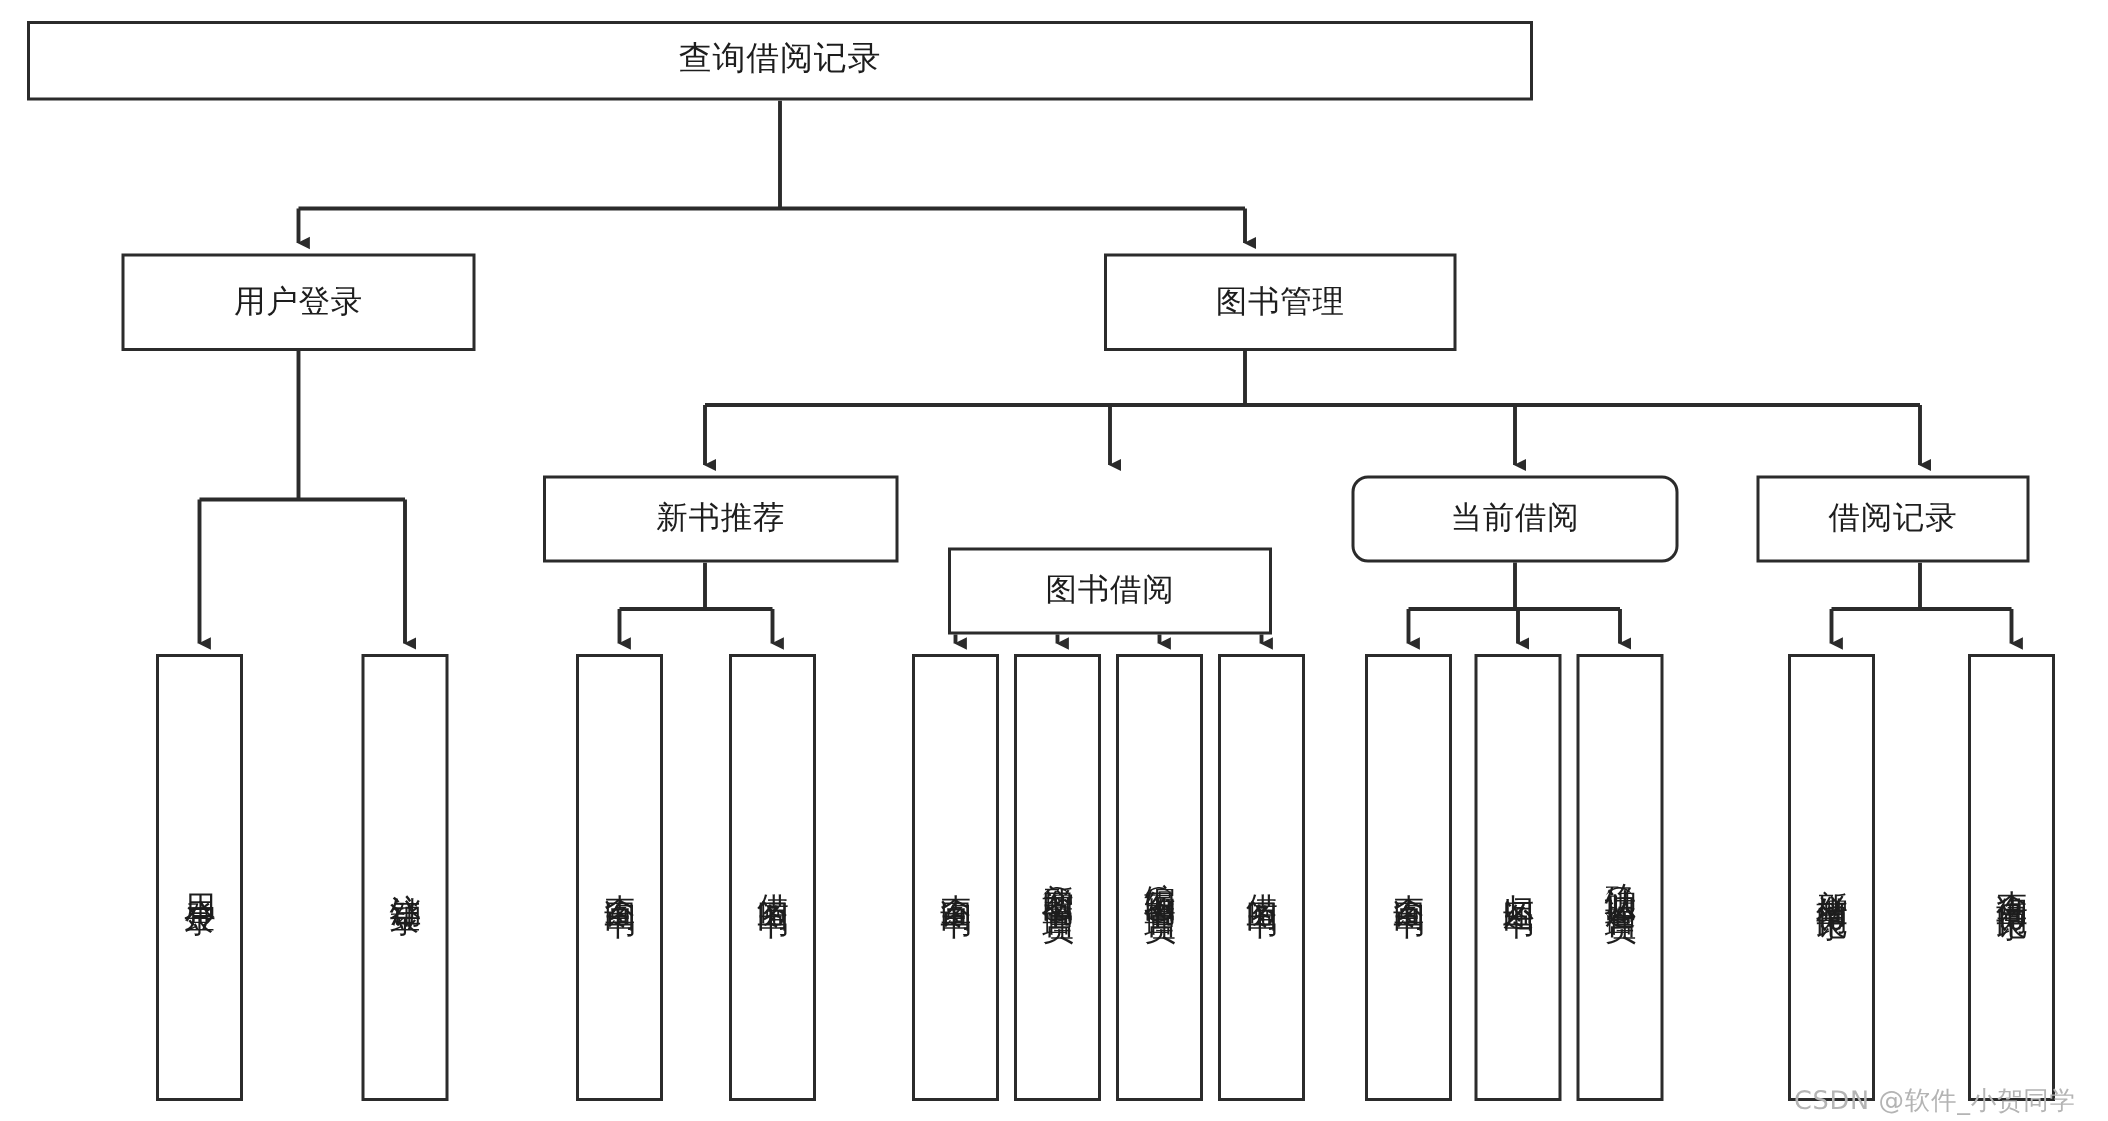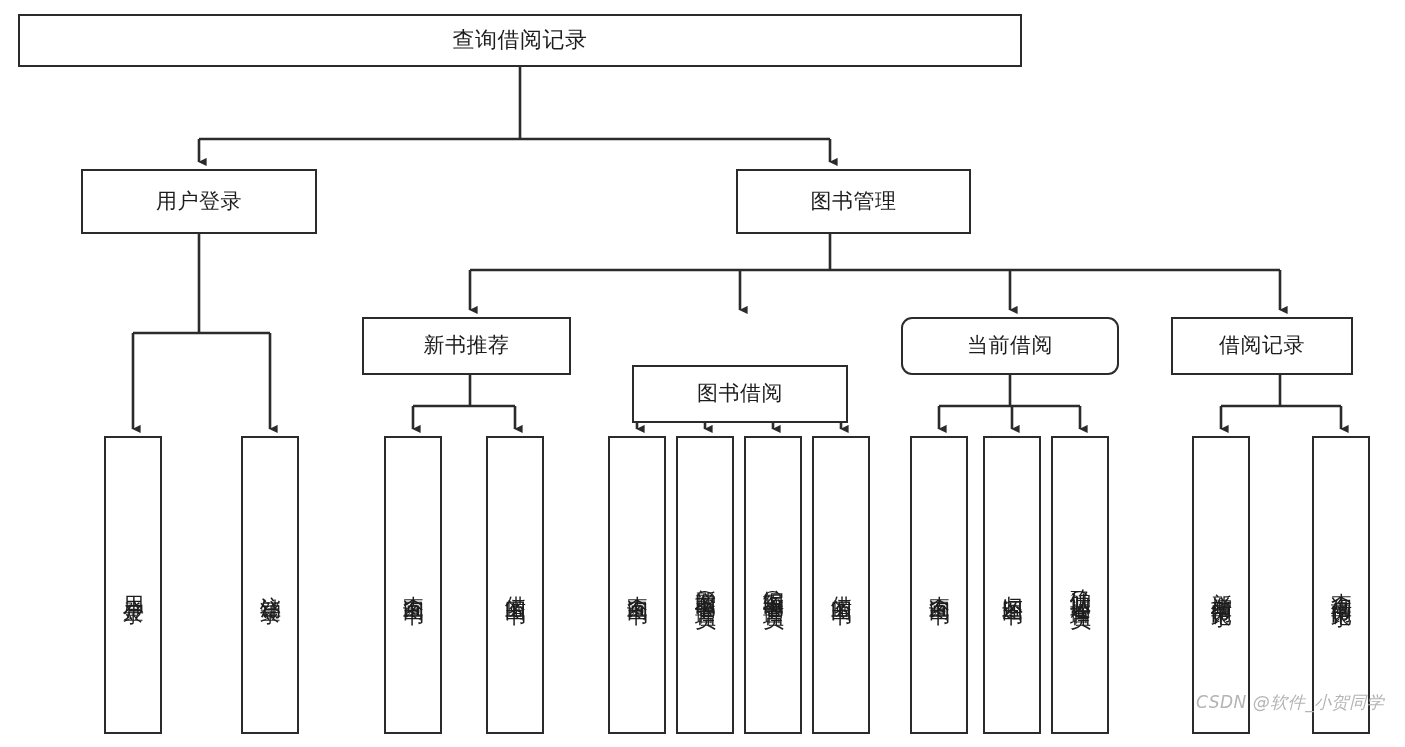--- a/index.html
+++ b/index.html
@@ -123,21 +123,21 @@
     <span>查询借阅记录</span>
   </div>
 
   <div class="node horiz" style="left: 81px; top: 169px; width: 236px; height: 65px;">
     <span>用户登录</span>
   </div>
   <div class="node horiz" style="left: 736px; top: 169px; width: 235px; height: 65px;">
     <span>图书管理</span>
   </div>
 
-  <div class="node horiz" style="left: 362px; top: 317px; width: 209px; height: 58px;">
+  <div class="node horiz" style="left: 362px; top: 317px; width: 237px; height: 58px;">
     <span>新书推荐</span>
   </div>
   <div class="node horiz" style="left: 632px; top: 317px; width: 216px; height: 58px; margin-top: 48px;">
     <span>图书借阅</span>
   </div>
   <div class="node horiz" style="left: 901px; top: 317px; width: 218px; height: 58px; border-radius: 11px;">
     <span>当前借阅</span>
   </div>
   <div class="node horiz" style="left: 1171px; top: 317px; width: 182px; height: 58px;">
     <span>借阅记录</span>
@@ -176,17 +176,17 @@
   <div class="node vert" style="left: 1051px; top: 436px; width: 58px; height: 298px;">
     <span class="vtext">确认归还（管理员）</span>
   </div>
   <div class="node vert" style="left: 1192px; top: 436px; width: 58px; height: 298px;">
     <span class="vtext">新增借阅记录</span>
   </div>
   <div class="node vert" style="left: 1312px; top: 436px; width: 58px; height: 298px;">
     <span class="vtext">查询借阅记录</span>
   </div>
 
-  <div class="watermark" style="left: 1196px; top: 691px; color: rgb(180, 180, 180); font-style: italic;">
+  <div class="watermark" style="left: 1196px; top: 722px; color: rgb(180, 180, 180);">
     <span>CSDN @软件_小贺同学</span>
   </div>
 
 </div>
 
 </body></html>

